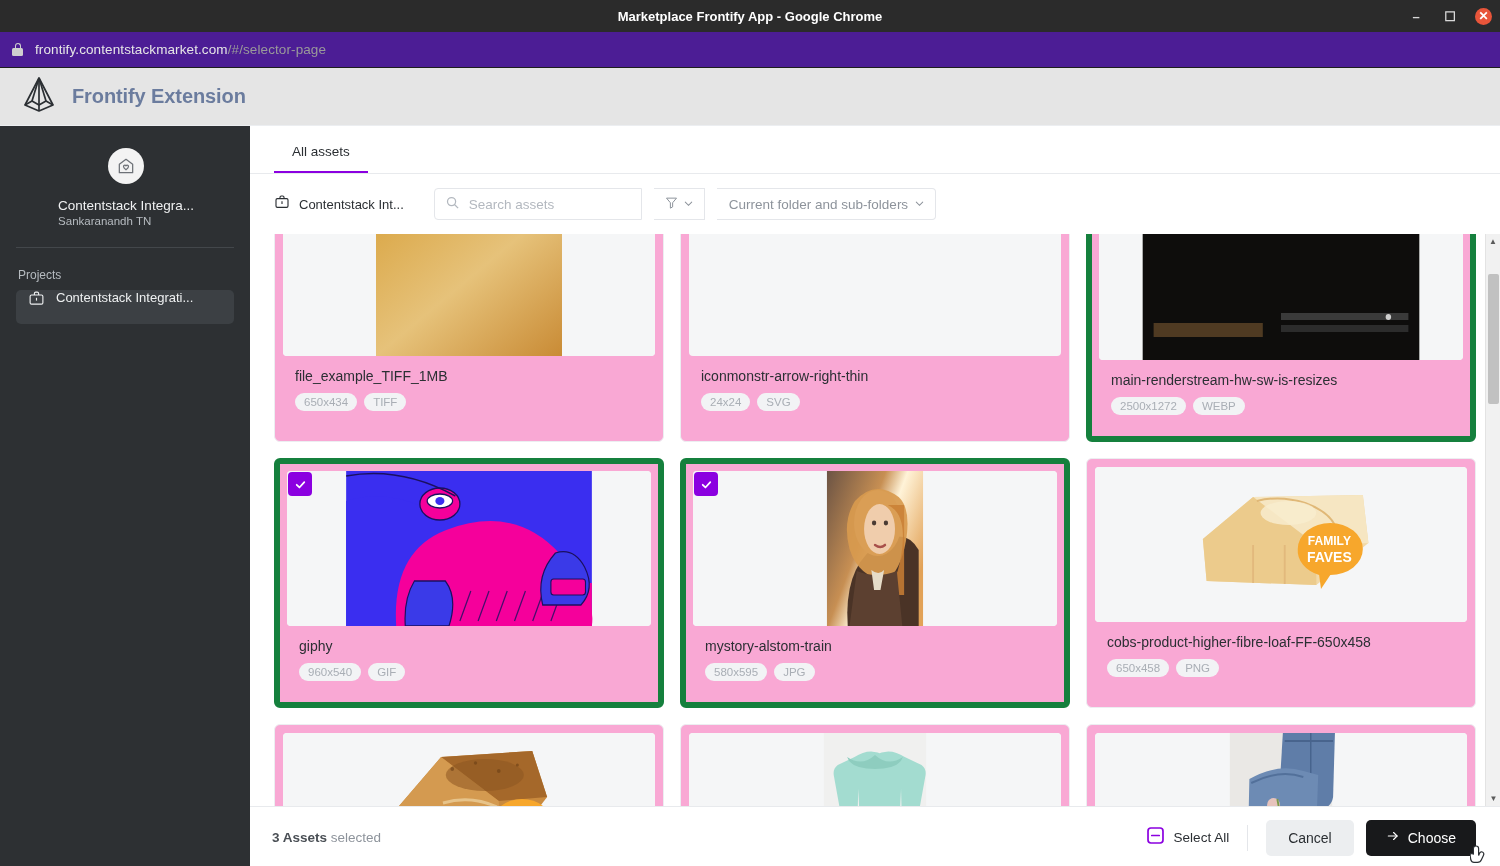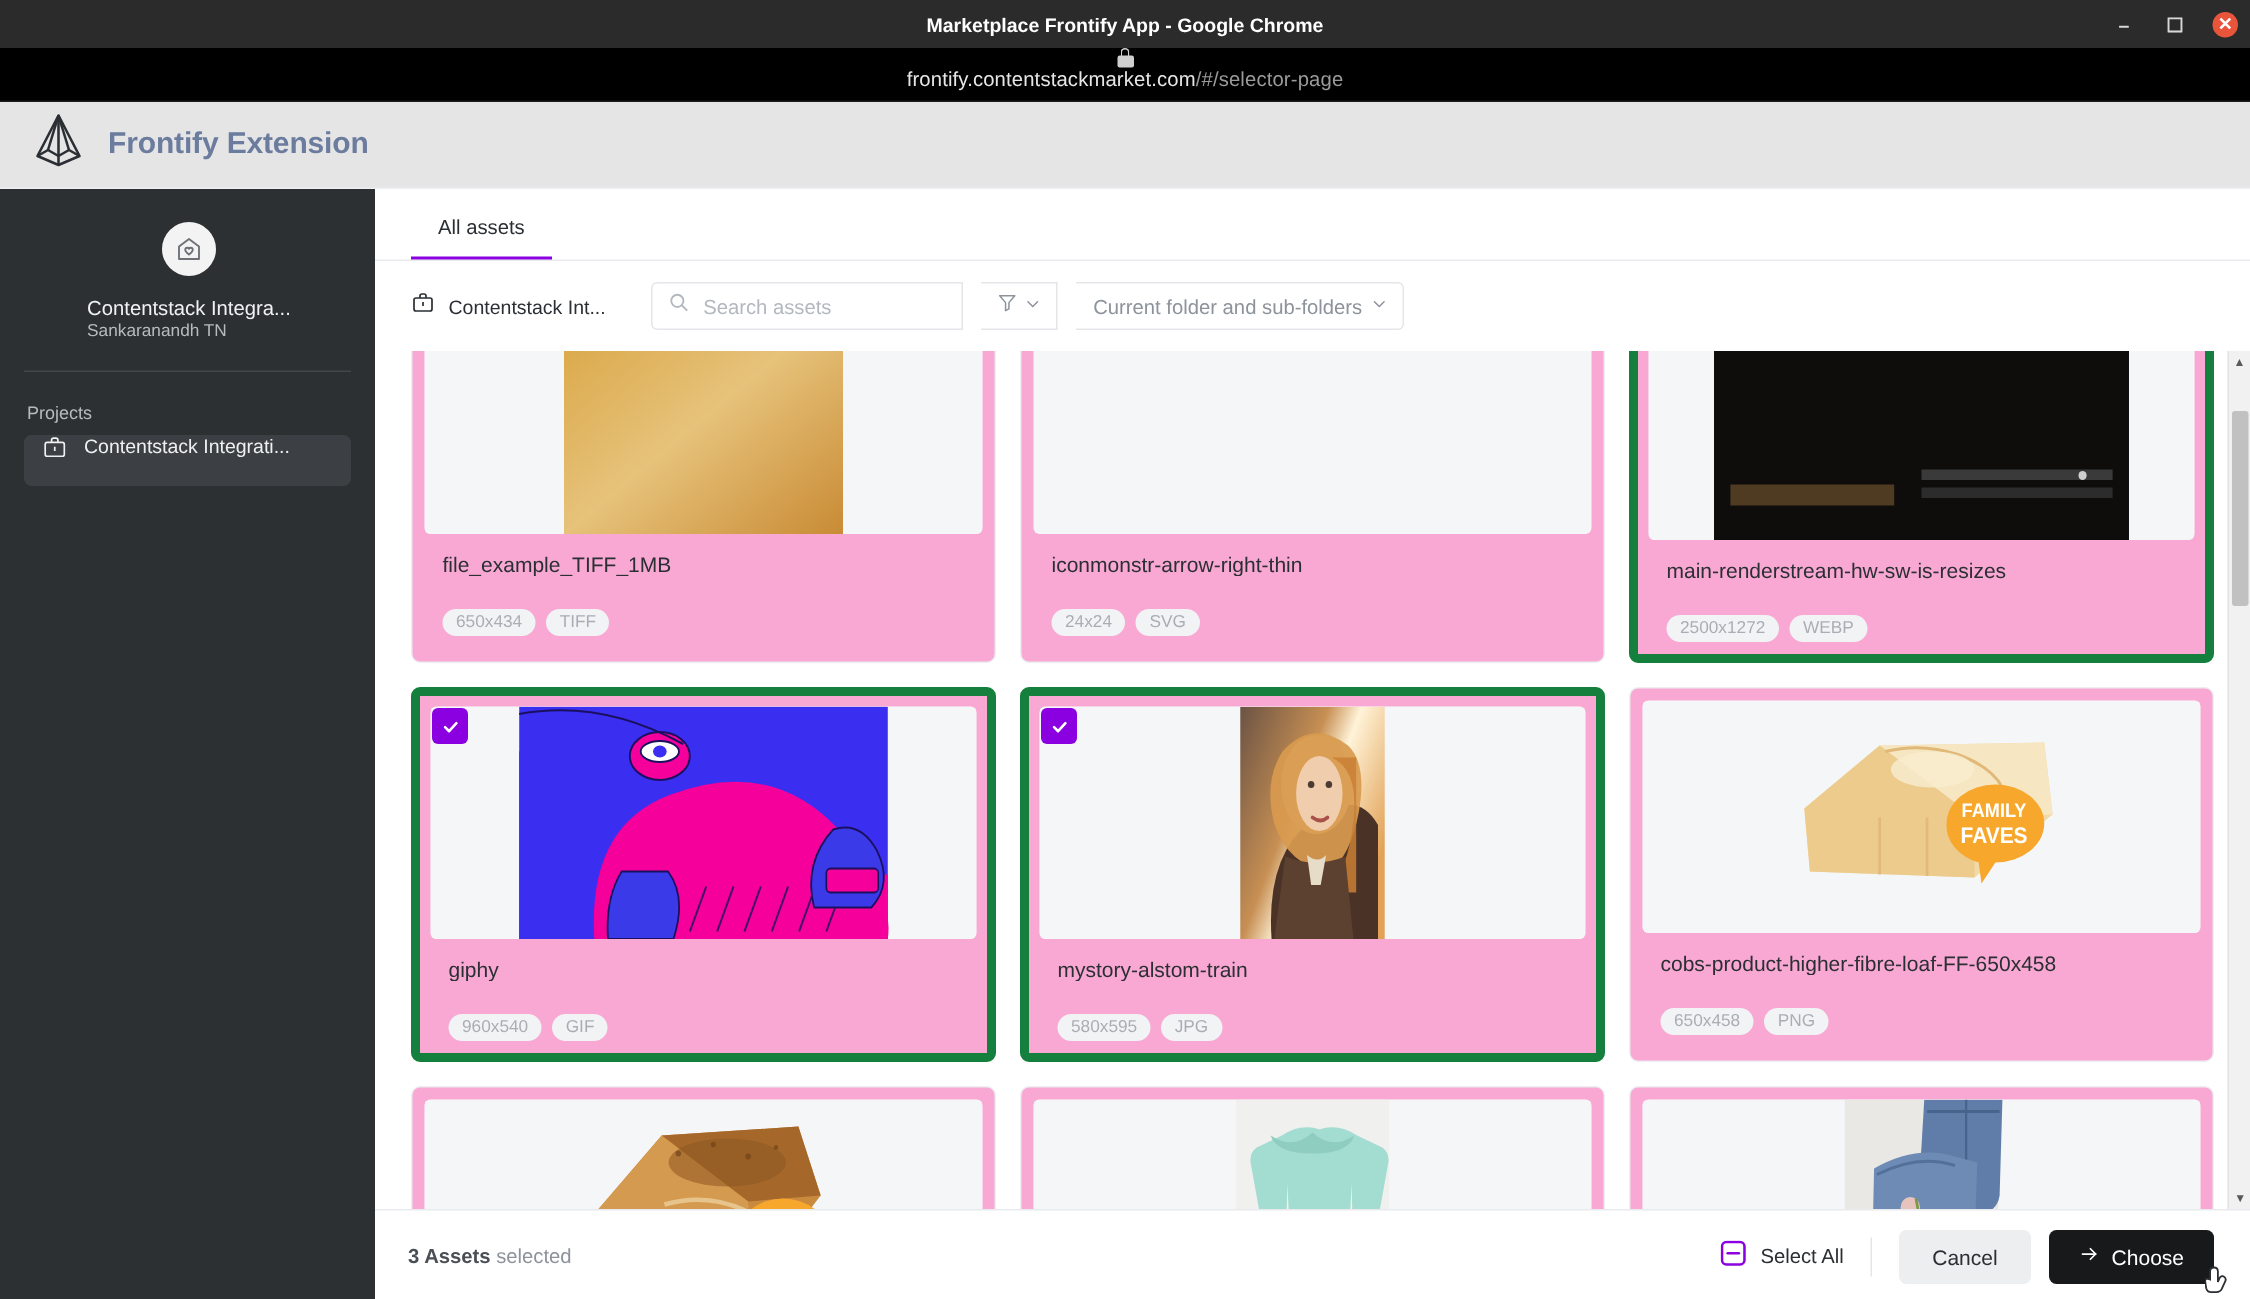--- a/index.html
+++ b/index.html
@@ -21,22 +21,22 @@
     display: flex; align-items: center; gap: 16px;
   }
   .wb { width: 18px; height: 18px; display: flex; align-items: center;
         justify-content: center; color: #d8d8d8; font-size: 13px; }
   .wb.close {
     background: #e8553a; border-radius: 50%; color: #fff;
     width: 17px; height: 17px; font-size: 12px; font-weight: bold;
   }
 
   .urlbar {
-    height: 36px; background: #000000; display: flex; align-items: center;
-    padding: 0 12px; gap: 0; border-bottom: 1px solid #1d1d1d; flex-direction: column;
+    height: 36px; background: #4c1d95; display: flex; align-items: center;
+    padding: 0 12px; gap: 12px; border-bottom: 1px solid #1d1d1d;
   }
   .lock { width: 11px; height: 13px; position: relative; flex: none; }
   .lock .body { position: absolute; bottom: 0; left: 0; width: 11px; height: 8px;
     background: #cfcfcf; border-radius: 1.5px; }
   .lock .shackle { position: absolute; top: 0; left: 2.5px; width: 6px; height: 6px;
     border: 1.6px solid #cfcfcf; border-bottom: none;
     border-radius: 3px 3px 0 0; }
   .url { font-size: 13.5px; color: #e6e6e6; letter-spacing: 0.1px; }
   .url .path { color: #9a9a9a; }
 
@@ -134,21 +134,21 @@
   .thumb {
     height: 155px; background: #f5f6f7; border-radius: 4px;
     display: flex; align-items: flex-start; justify-content: center;
     position: relative; overflow: hidden;
   }
   .card-meta { padding: 12px 12px 0 12px; }
   .card-name {
     font-size: 14px; color: #2b2f33; white-space: nowrap;
     overflow: hidden; text-overflow: ellipsis;
   }
-  .chips { display: flex; gap: 7px; margin-top: 22px; }
+  .chips { display: flex; gap: 7px; margin-top: 9px; }
   .chip {
     background: #f2f3f5; color: #a9aeb5; font-size: 11.5px;
     border-radius: 10px; padding: 3px 9px;
   }
   .check {
     position: absolute; top: 8px; left: 8px; width: 24px; height: 24px;
     background: #8b00e0; border-radius: 4px;
     display: flex; align-items: center; justify-content: center; z-index: 3;
   }
 

